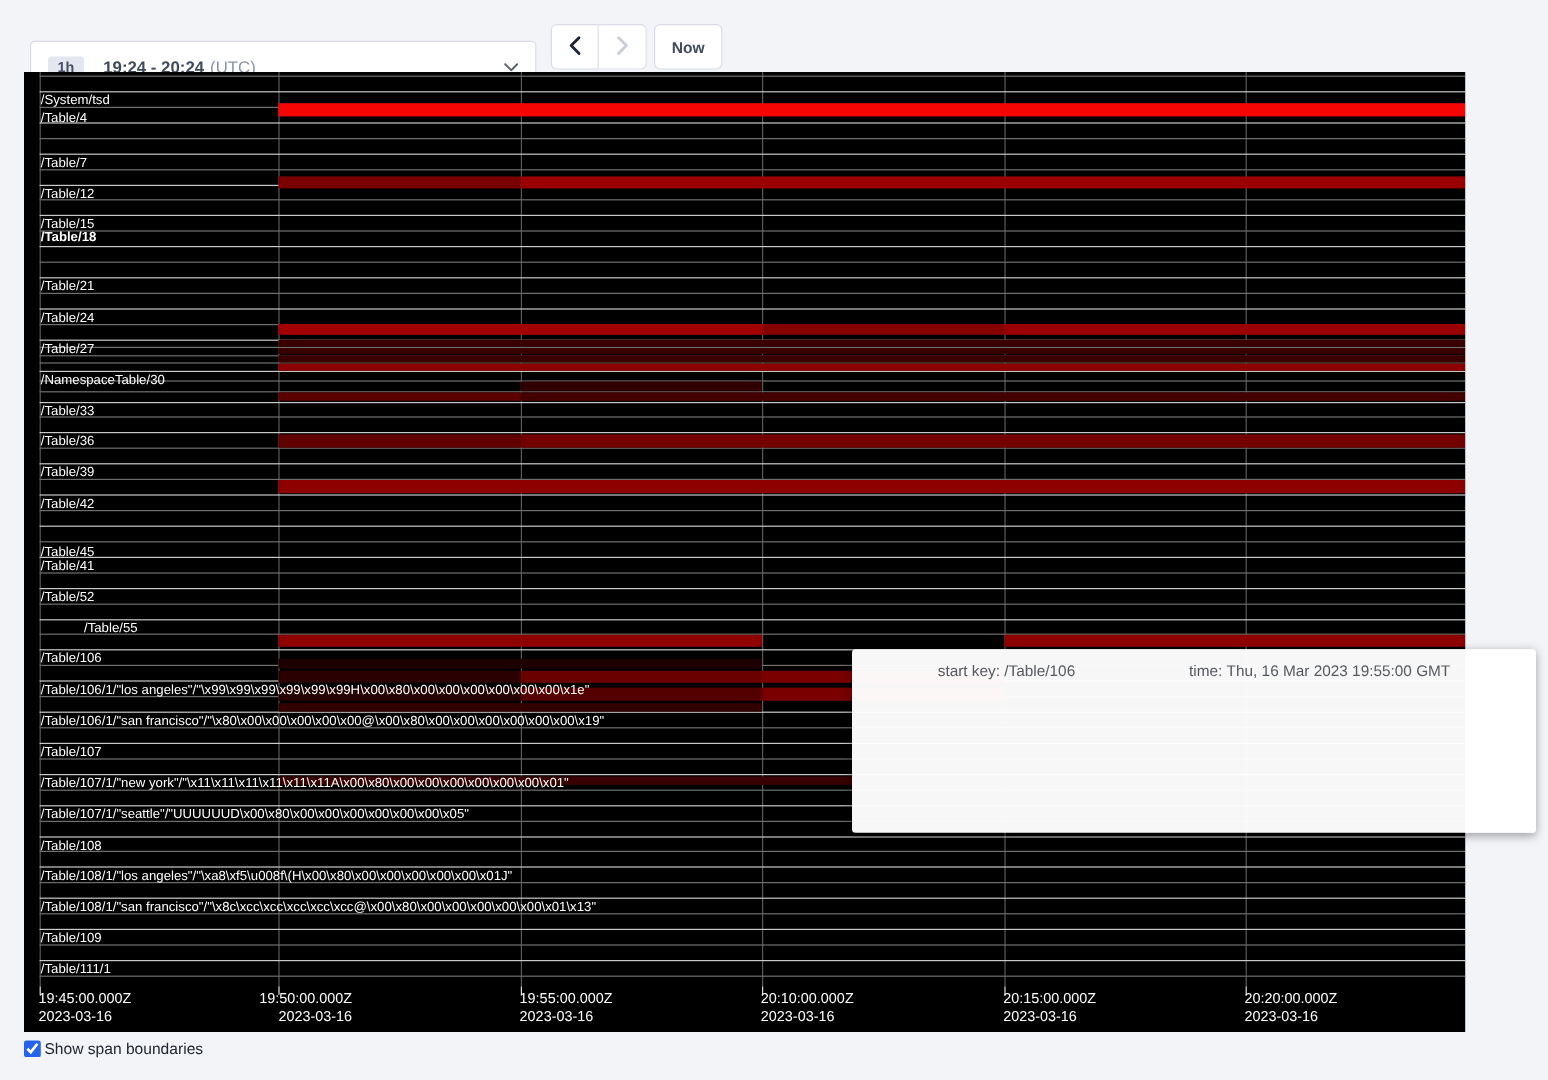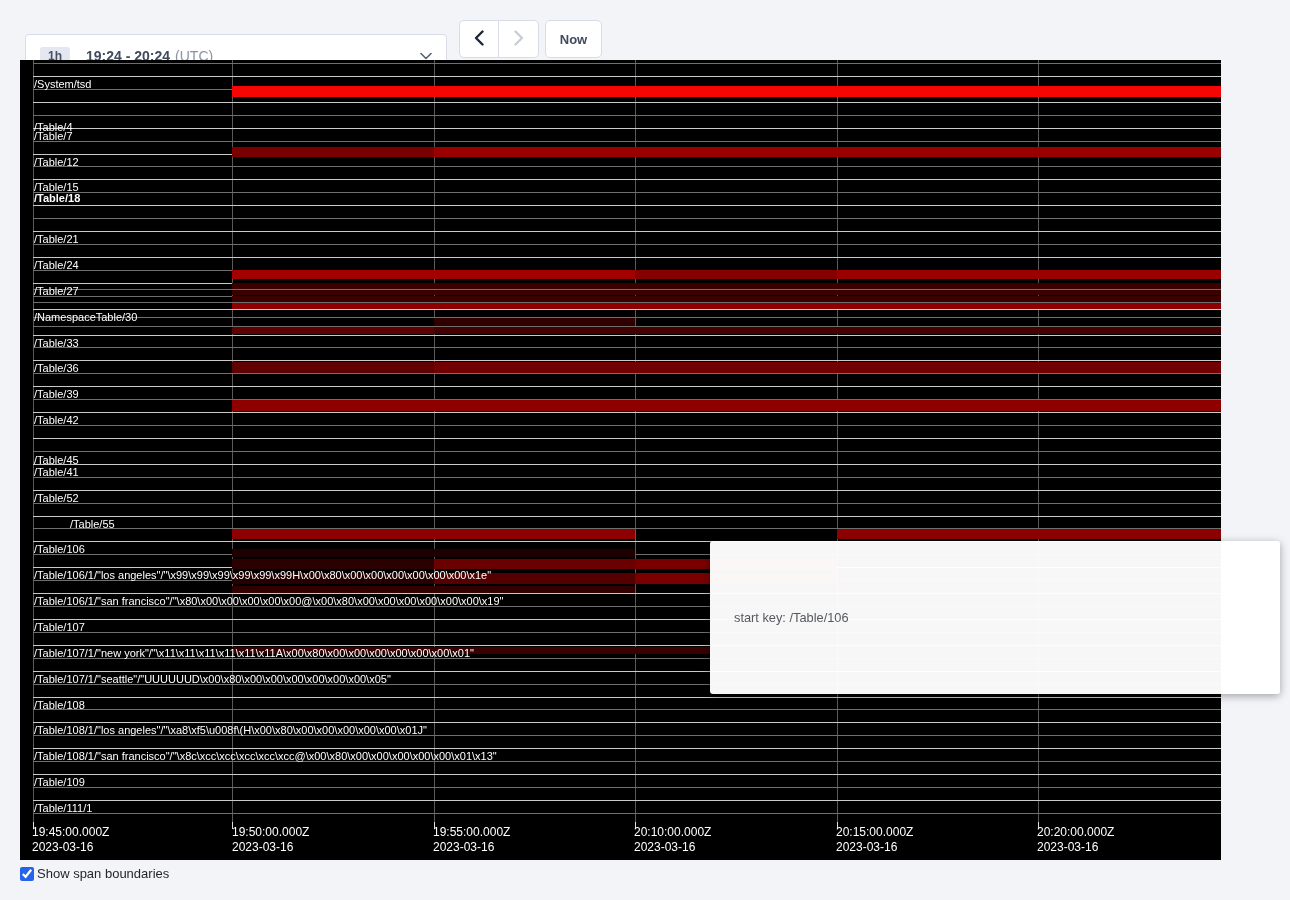--- a/index.html
+++ b/index.html
@@ -50,21 +50,21 @@
     letter-spacing:0;z-index:4;
   }
   .band{position:absolute;z-index:2;}
   .tick{position:absolute;width:1px;height:7px;background:#ddd;}
   .axis-label{position:absolute;color:#fff;font-size:12px;line-height:15px;white-space:nowrap;}
   
   .tooltip{
     position:absolute;left:710px;top:541px;width:570px;height:153px;box-sizing:border-box;
     background:rgba(255,255,255,0.97);border-radius:3px;z-index:10;
     box-shadow:0 2px 8px rgba(0,0,0,0.35);
-    display:flex;flex-direction:column;justify-content:space-around;
+    display:flex;justify-content:space-around;
     padding:10px 24px;color:#55595f;font-size:12.8px;
   }
   .tt-line{white-space:nowrap;overflow:hidden;}
   
   .footer-check{
     position:absolute;left:20px;top:866px;display:flex;align-items:center;
     font-size:13px;color:#22272f;cursor:pointer;
   }
   .footer-check input{
     width:14px;height:14px;margin:0 3px 0 0;accent-color:#2563eb;cursor:pointer;
@@ -115,21 +115,21 @@
     <div class="vline" style="left: 817px; top: 0px; height: 762px;"></div>
     <div class="tick" style="left: 817px; top: 762px;"></div>
     <div class="vline" style="left: 1018px; top: 0px; height: 762px;"></div>
     <div class="tick" style="left: 1018px; top: 762px;"></div>
     <div class="hline minor" style="top: 3px;"></div>
     <div class="hline major" style="top: 16px;"></div>
     <div class="hline minor" style="top: 28.9285px;"></div>
     <div class="row-label" style="top: 18px;">/System/tsd</div>
     <div class="hline major" style="top: 41.857px;"></div>
     <div class="hline minor" style="top: 54.7855px;"></div>
-    <div class="row-label" style="top: 61px;">/Table/4</div>
+    <div class="row-label" style="top: 33px;">/Table/4</div>
     <div class="hline major" style="top: 67.714px;"></div>
     <div class="hline minor" style="top: 80.6425px;"></div>
     <div class="row-label" style="top: 69.714px;">/Table/7</div>
     <div class="hline major" style="top: 93.571px;"></div>
     <div class="hline minor" style="top: 106.499px;"></div>
     <div class="row-label" style="top: 95.571px;">/Table/12</div>
     <div class="hline major" style="top: 119.428px;"></div>
     <div class="hline minor" style="top: 132.356px;"></div>
     <div class="row-label" style="top: 121.428px;">/Table/15</div>
     <div class="hline major" style="top: 145.285px;"></div>
@@ -231,21 +231,21 @@
     <div class="band" style="top: 498.5px; height: 10px; left: 615px; width: 202px; background: rgb(122, 0, 0);"></div>
     <div class="band" style="top: 513px; height: 11px; left: 212px; width: 202px; background: rgb(37, 0, 0);"></div>
     <div class="band" style="top: 513px; height: 11px; left: 414px; width: 201px; background: rgb(85, 0, 0);"></div>
     <div class="band" style="top: 513px; height: 11px; left: 615px; width: 202px; background: rgb(122, 0, 0);"></div>
     <div class="band" style="top: 525.5px; height: 7px; left: 212px; width: 403px; background: rgb(51, 0, 0);"></div>
     <div class="band" style="top: 586.5px; height: 7px; left: 212px; width: 605px; background: rgb(56, 0, 0);"></div>
     <div class="axis-label" style="left: 12px; top: 765px;">
       <div>19:45:00.000Z</div>
       <div>2023-03-16</div>
     </div>
-    <div class="axis-label" style="left: 212px; top: 765px;">
+    <div class="axis-label" style="left: 196px; top: 765px; text-align: right;">
       <div>19:50:00.000Z</div>
       <div>2023-03-16</div>
     </div>
     <div class="axis-label" style="left: 413px; top: 765px;">
       <div>19:55:00.000Z</div>
       <div>2023-03-16</div>
     </div>
     <div class="axis-label" style="left: 614px; top: 765px;">
       <div>20:10:00.000Z</div>
       <div>2023-03-16</div>
@@ -255,18 +255,19 @@
       <div>2023-03-16</div>
     </div>
     <div class="axis-label" style="left: 1017px; top: 765px;">
       <div>20:20:00.000Z</div>
       <div>2023-03-16</div>
     </div>
   </div>
 
 <div class="tooltip">
   <div class="tt-line"><span>start key:</span>&nbsp;<span>/Table/106</span></div>
+  <div class="tt-line"><span>time:</span>&nbsp;<span>Thu, 16 Mar 2023 19:55:00 GMT</span></div>
 </div>
 
 <label class="footer-check">
   <input type="checkbox" checked="" style="">
   <span>Show span boundaries</span>
 </label>
 
 </body></html>

